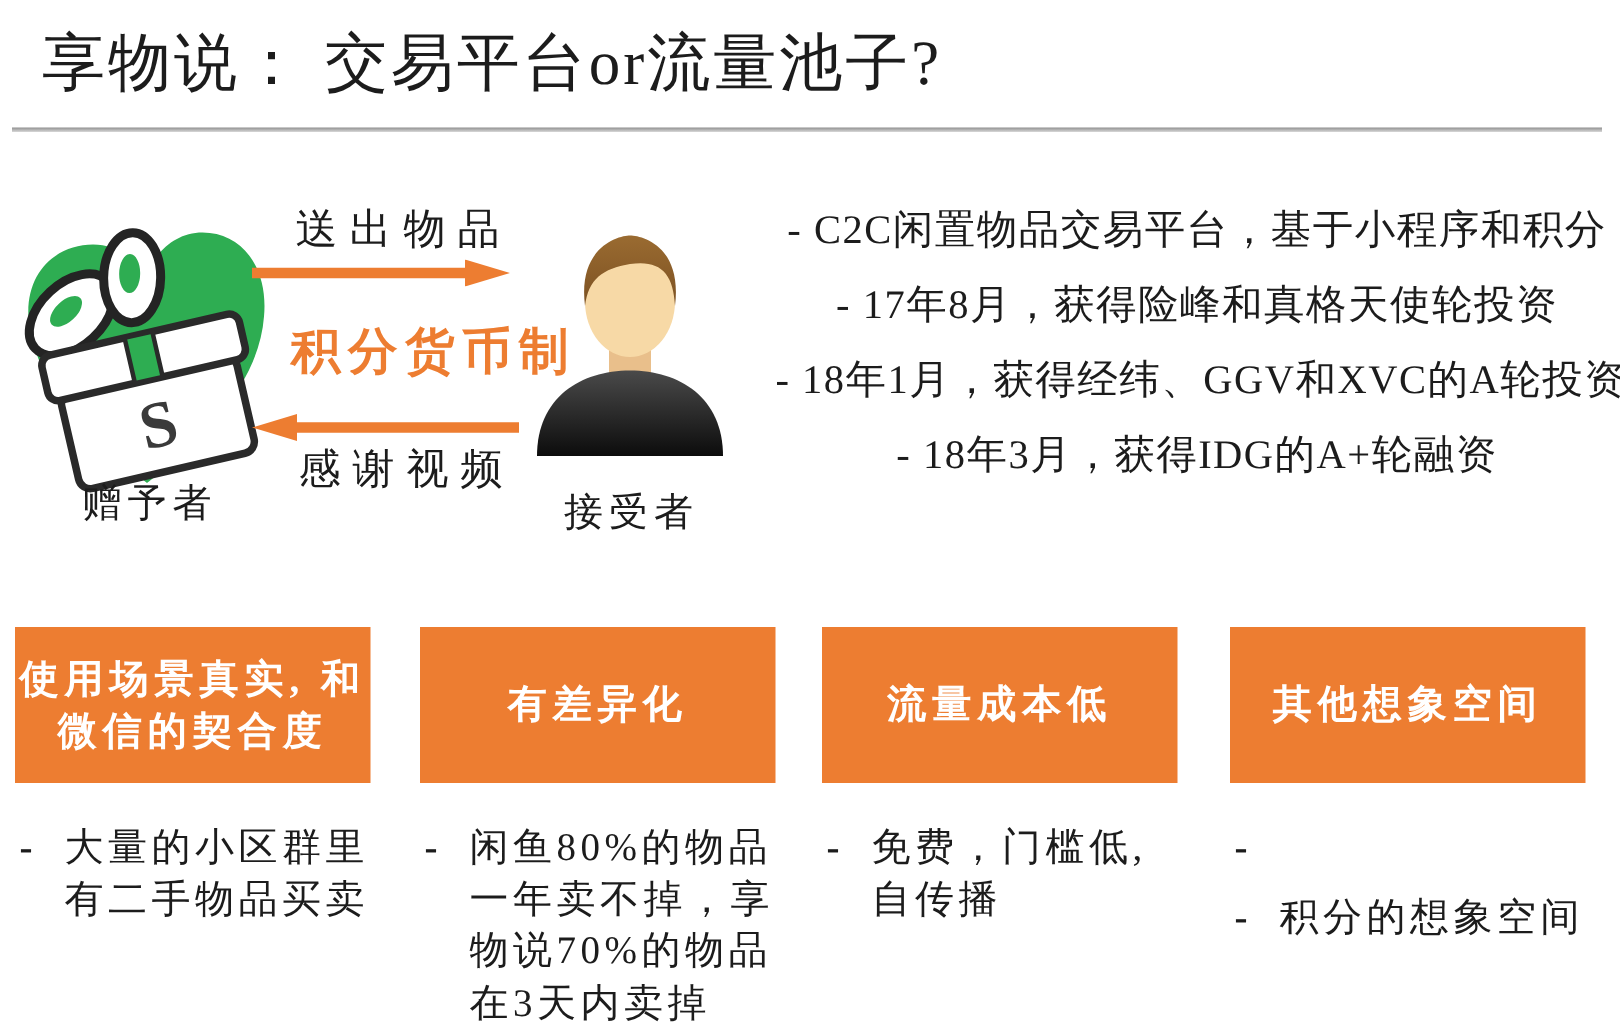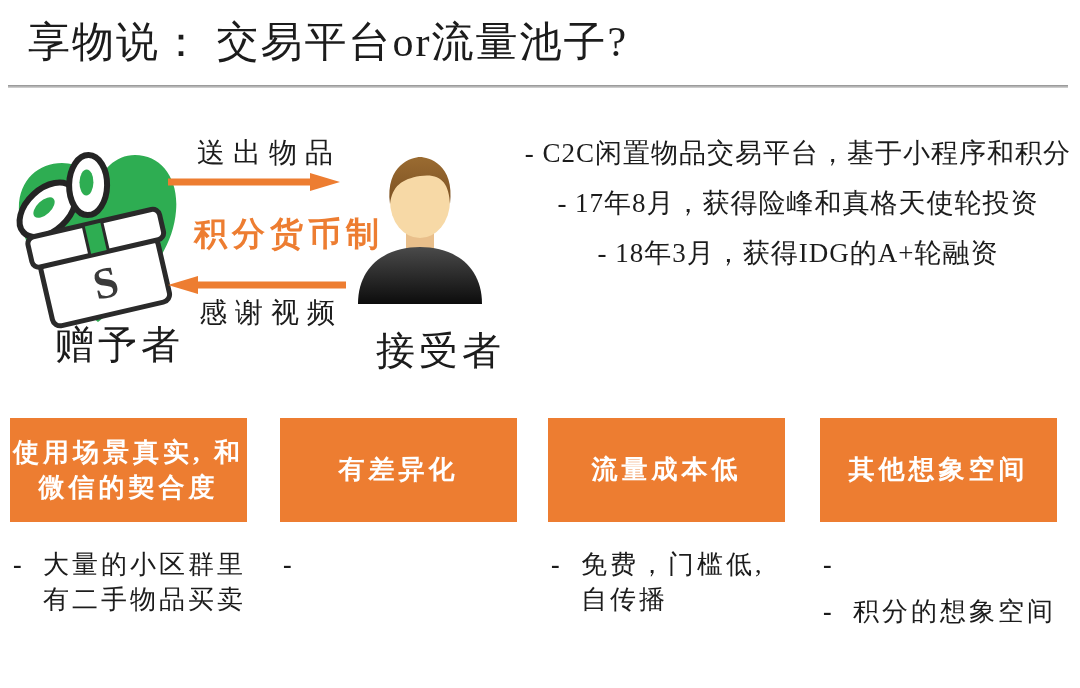--- a/index.html
+++ b/index.html
@@ -12,21 +12,21 @@
     position:absolute;left:28px;top:14px;font-size:42px;font-weight:400;
     letter-spacing:2px;white-space:nowrap;
   }
   .title-rule{
     position:absolute;left:8px;top:85px;width:1060px;height:3px;
     background:linear-gradient(#8f8f8f,#d8d8d8);
   }
   
   .gift-icon{position:absolute;left:12px;top:138px;width:172px;height:192px;}
   .avatar-icon{position:absolute;left:345px;top:150px;width:150px;height:154px;}
-  .diagram-label{position:absolute;font-size:39px;letter-spacing:4px;white-space:nowrap;}
+  .diagram-label{position:absolute;font-size:26px;letter-spacing:4px;white-space:nowrap;}
   .giver-label{left:55px;top:318px;}
   .receiver-label{left:376px;top:324px;}
   .arrow{position:absolute;}
   .arrow-top{left:168px;top:173px;}
   .arrow-bottom{left:168px;top:276px;}
   .lbl-send{position:absolute;left:197px;top:134px;font-size:28px;letter-spacing:8px;white-space:nowrap;}
   .lbl-points{position:absolute;left:194px;top:212px;font-size:33px;font-weight:700;color:#ED7D31;letter-spacing:5px;white-space:nowrap;}
   .lbl-thanks{position:absolute;left:199px;top:294px;font-size:28px;letter-spacing:8px;white-space:nowrap;}
   
   .facts{position:absolute;left:517px;top:128px;width:562px;}
@@ -105,40 +105,45 @@
       <path d="M13,154 C13,115 42,97 75,97 C108,97 137,115 137,154 Z" fill="url(#bodyg)"></path>
       <ellipse cx="75" cy="51" rx="30" ry="37" fill="#f7d9a6"></ellipse>
       <path d="M45,54 C40,14 68,7 75,7 C83,7 110,14 105,54 C104,32 95,23 75,26 C57,29 47,36 45,54 Z" fill="url(#hairg)"></path>
     </svg>
   </div>
   <div class="diagram-label receiver-label">接受者</div>
 
   <div class="facts">
     <div class="fact">- C2C闲置物品交易平台，基于小程序和积分</div>
     <div class="fact">- 17年8月，获得险峰和真格天使轮投资</div>
+    <div class="fact">- 18年1月，获得经纬、GGV和XVC的A轮投资</div>
     <div class="fact">- 18年3月，获得IDG的A+轮融资</div>
   </div>
 
   <div class="col col-1">
     <div class="colbox">使用场景真实, 和
 微信的契合度</div>
     <div class="bullets">
       <div class="bullet">
         <span class="dash">-</span>
         <span class="btext">大量的小区群里
 有二手物品买卖</span>
       </div>
     </div>
   </div>
 
   <div class="col col-2">
     <div class="colbox">有差异化</div>
     <div class="bullets">
       <div class="bullet">
         <span class="dash">-</span>
+        <span class="btext">闲鱼80%的物品
+一年卖不掉，享
+物说70%的物品
+在3天内卖掉</span>
       </div>
     </div>
   </div>
 
   <div class="col col-3">
     <div class="colbox">流量成本低</div>
     <div class="bullets">
       <div class="bullet">
         <span class="dash">-</span>
         <span class="btext">免费，门槛低,

